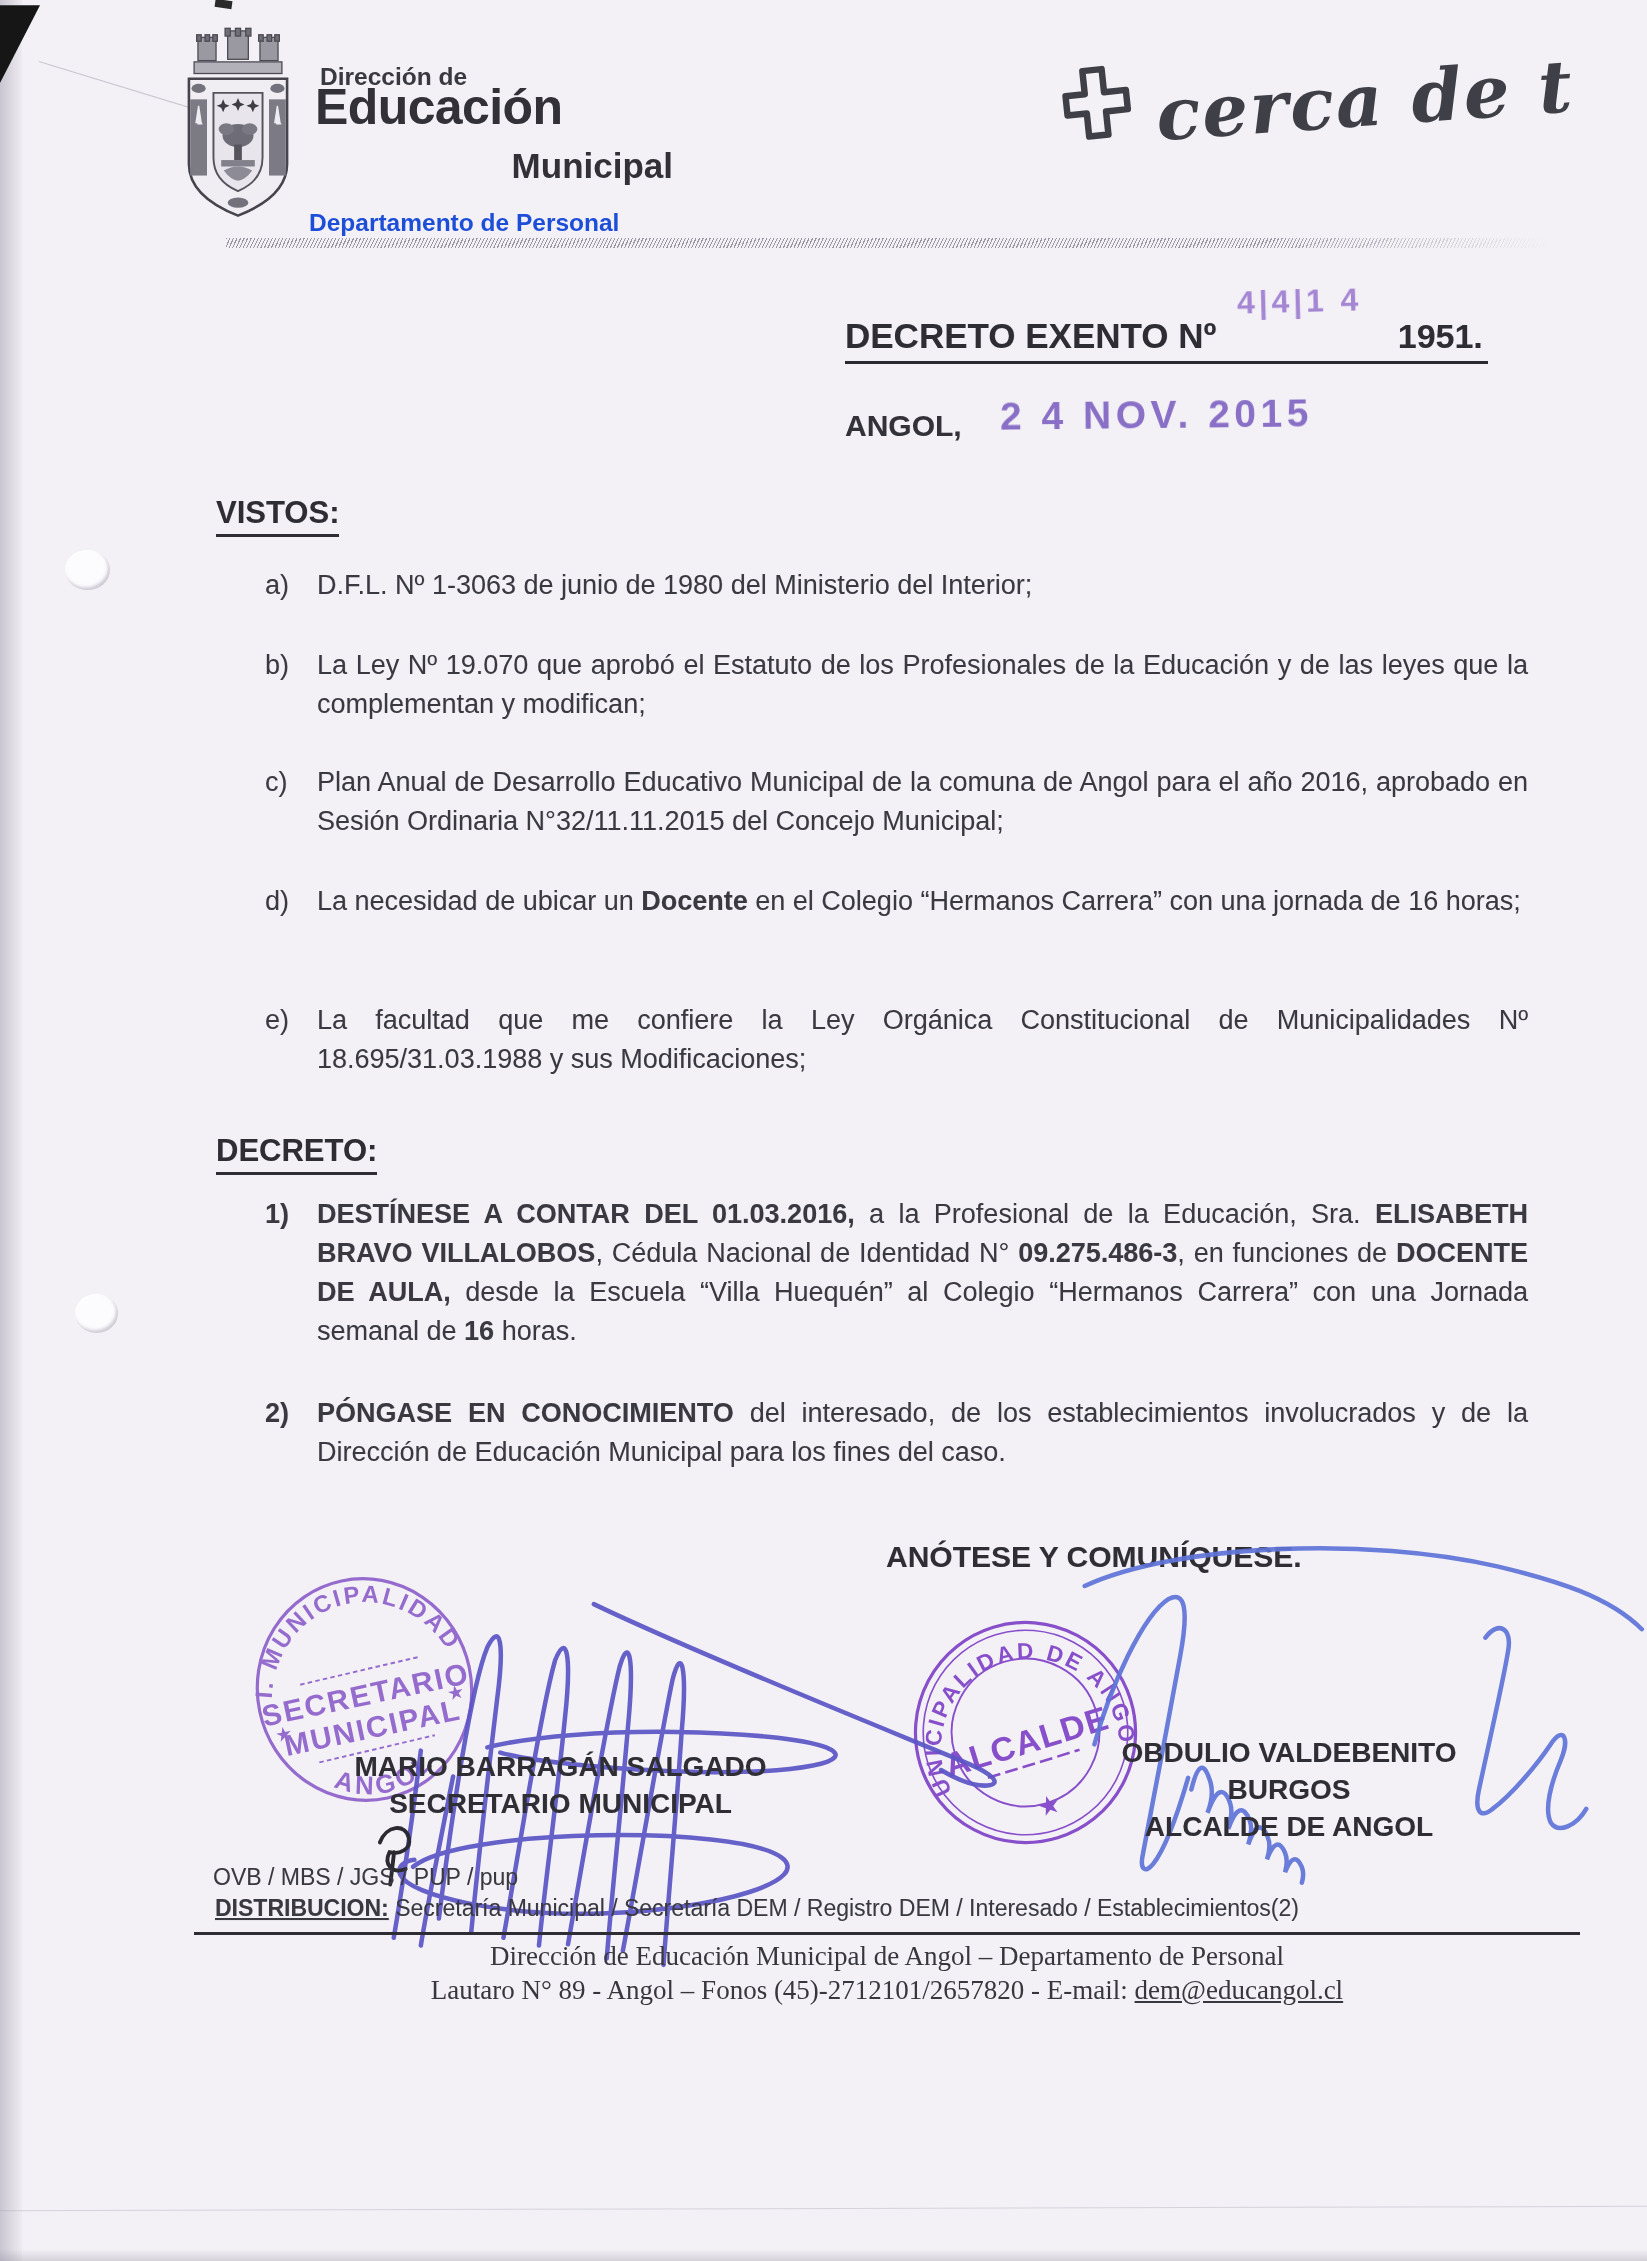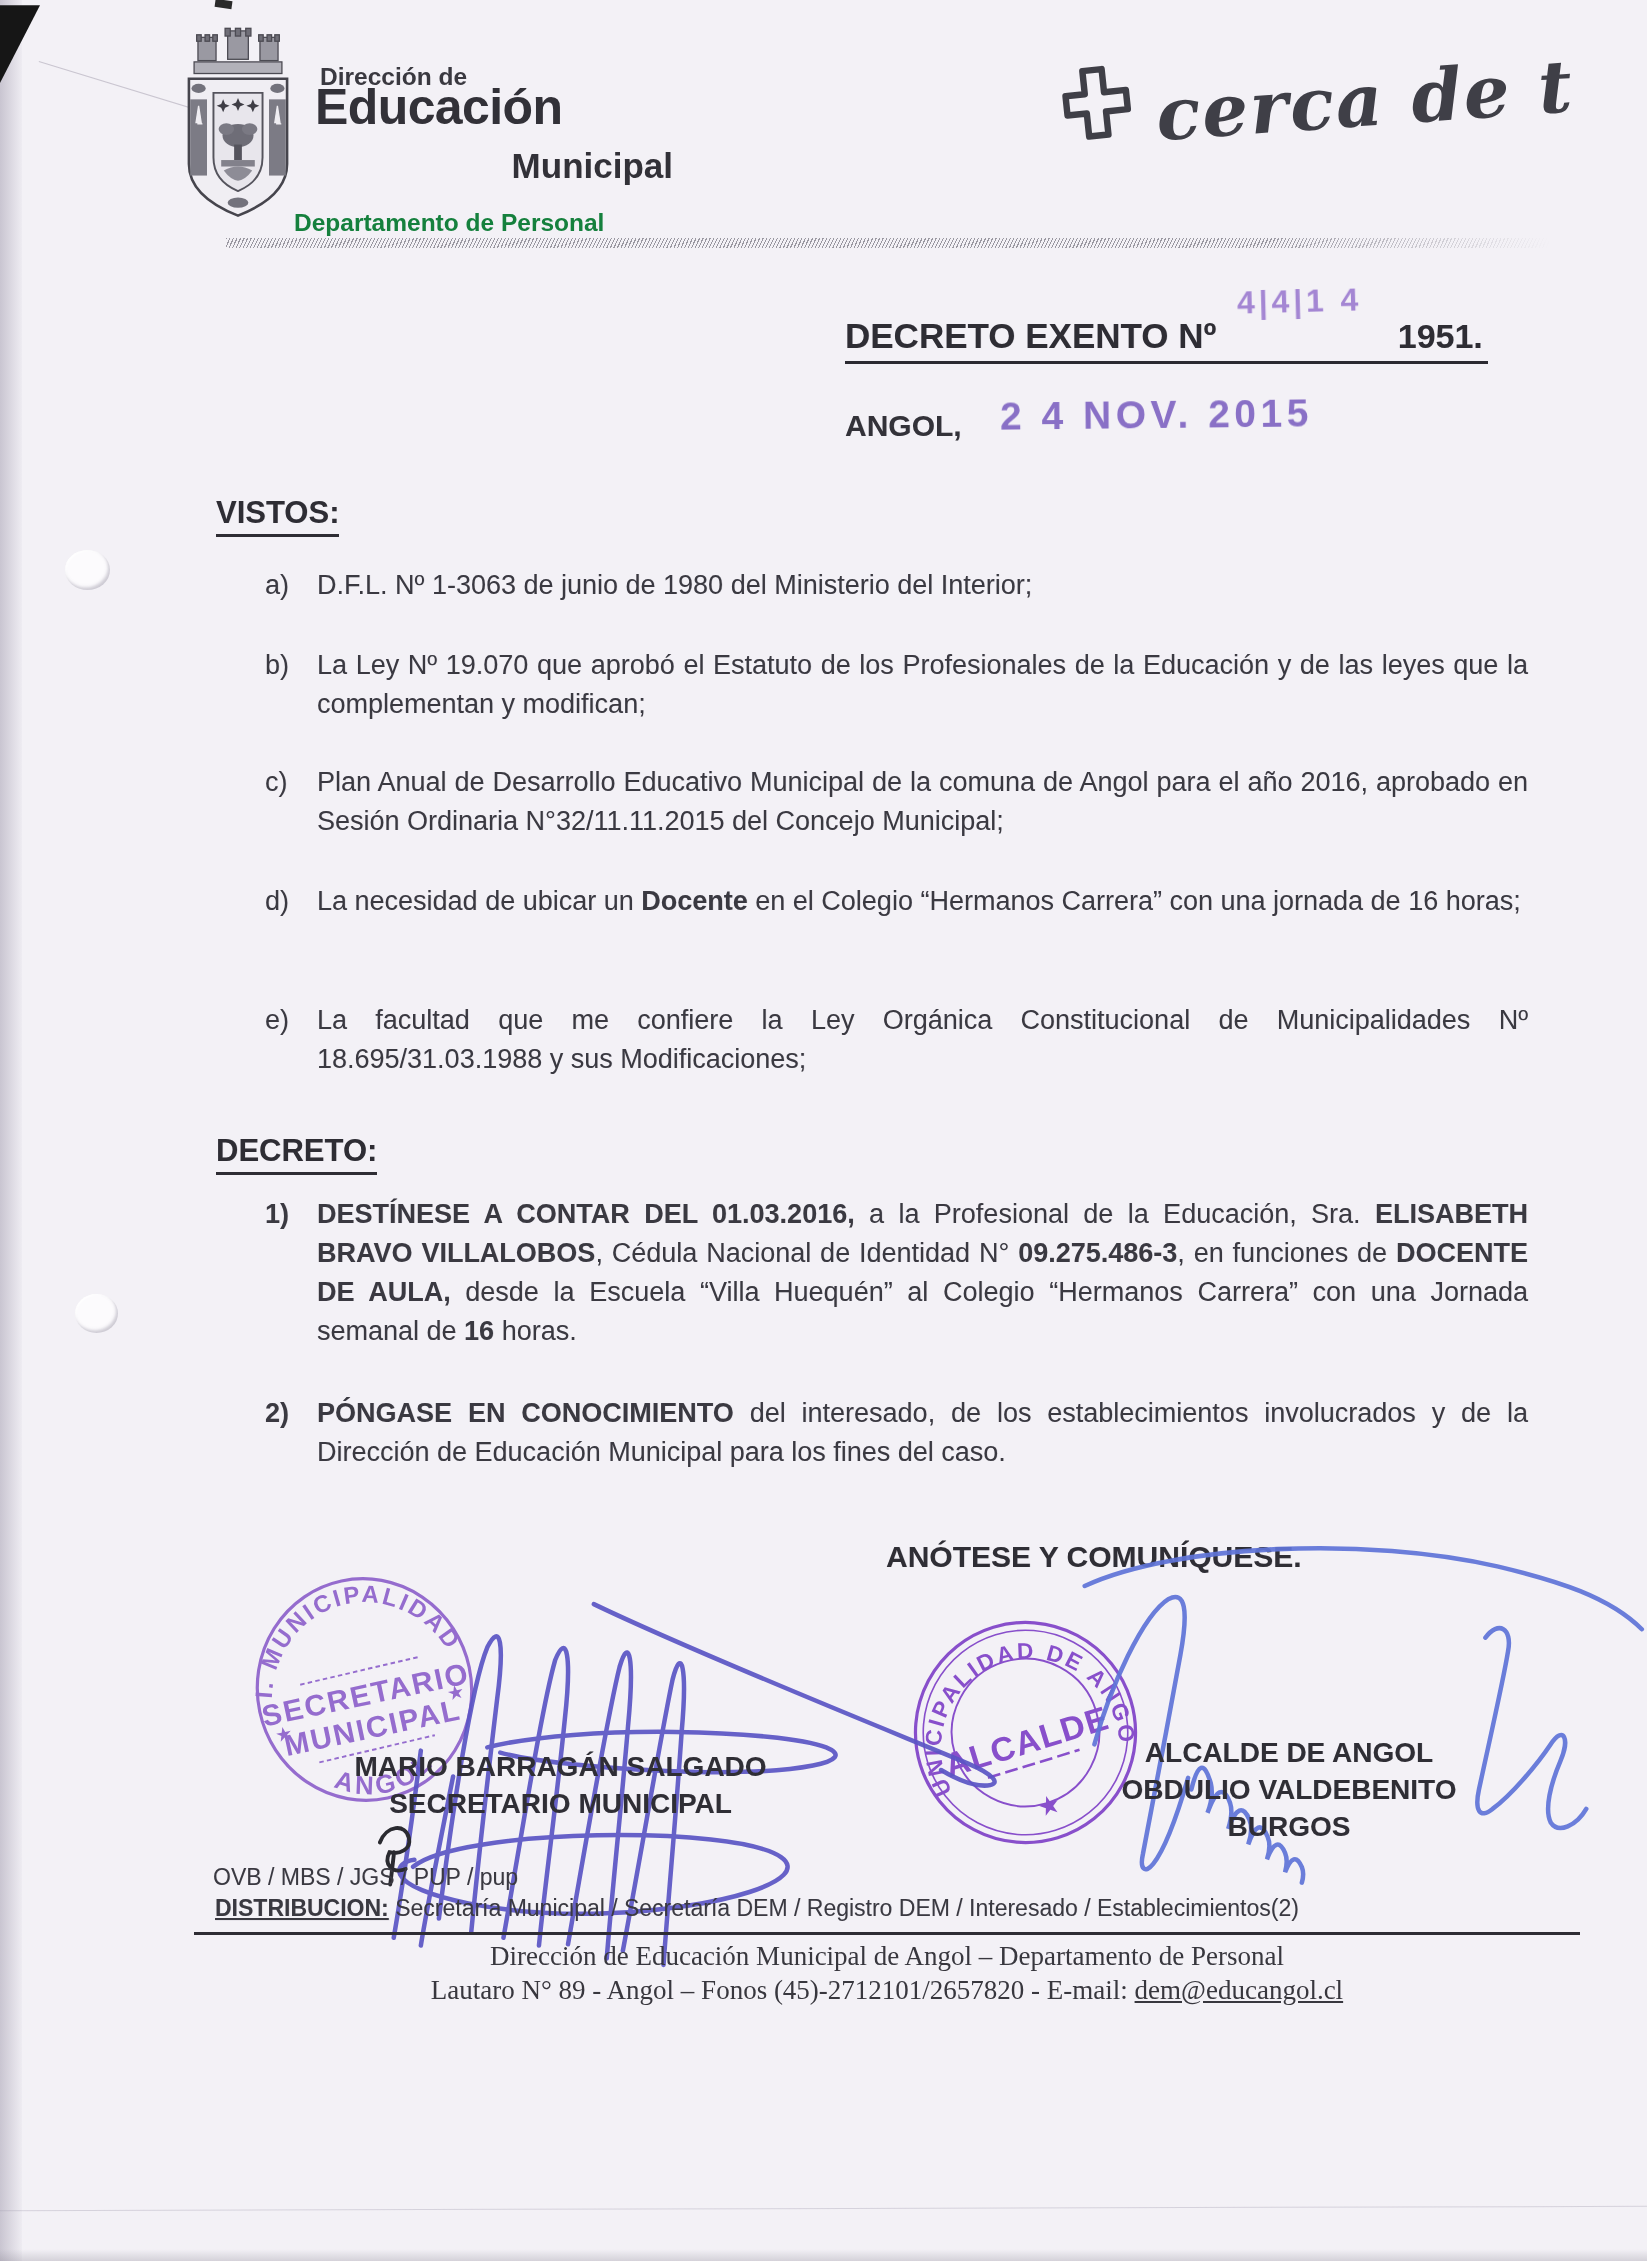--- a/index.html
+++ b/index.html
@@ -18,21 +18,21 @@
   .bottom-shade{left:0;bottom:0;width:1647px;height:11.6px;background:linear-gradient(to bottom,rgba(0,0,0,0),rgba(120,115,130,.25));}
   .hole{border-radius:50%;background:#fcfbfd;
     box-shadow:inset -1.9px -2.6px 3.2px rgba(118,112,134,.35), inset 1.3px 1.3px 1.9px rgba(255,255,255,.9);}
   .hole1{left:65px;top:550px;width:45px;height:40px;}
   .hole2{left:75px;top:1294px;width:43px;height:39px;}
 
   
   .hl1{left:320px;top:63px;font-size:24.5px;font-weight:bold;color:#3a3940;}
   .hl2{left:315px;top:78px;font-size:50px;font-weight:bold;letter-spacing:-0.6px;color:#323138;}
   .hl3{left:452px;top:146px;width:221px;text-align:right;font-size:35px;font-weight:bold;color:#323138;}
-  .hl4{left:294px;top:209px;font-size:24.5px;font-weight:bold;color:#15803d;}
+  .hl4{left:309px;top:209px;font-size:24.5px;font-weight:bold;color:#1d4ed8;}
   .hatch{left:226px;top:238px;width:1337px;height:9.7px;
     background:repeating-linear-gradient(115deg,rgba(95,93,105,.6) 0 1px,rgba(0,0,0,0) 1px 3.2px);
     -webkit-mask-image:linear-gradient(to right,#000 78%,transparent 99%);
     mask-image:linear-gradient(to right,#000 78%,transparent 99%);}
 
   
   .folio-stamp{left:1237px;top:283px;font-size:32px;font-weight:bold;color:#8a63c8;
     letter-spacing:3.9px;opacity:.75;transform:rotate(-1.5deg);filter:blur(0.3px);}
   .title-row{left:845px;top:316px;width:643px;display:flex;justify-content:space-between;
     align-items:flex-end;border-bottom:3.9px solid #2b2a31;padding-bottom:5px;}
@@ -245,22 +245,22 @@
       <path d="M 245,400 q 15,-62 30,-10 q 5,20 -5,46 q 20,-56 35,-15 q 5,15 -3,40 q 18,-50 33,-14 q 6,15 -2,38 q 16,-46 30,-12 q 6,14 -1,35 q 15,-40 28,-10 q 5,12 0,30 q 14,-36 26,-8 q 4,10 0,24"></path>
       <path d="M 700,165 C 720,138 742,150 735,186 C 728,230 705,330 690,400 C 683,432 691,446 711,430 C 741,408 781,360 801,330 C 821,300 831,321 816,356 C 801,391 791,431 801,451 C 813,469 841,456 856,430"></path>
     </g>
   </svg>
 
   <div class="abs name-block nb-left">
     <div class="name-line scanink">MARIO BARRAGÁN SALGADO</div>
     <div class="name-line scanink">SECRETARIO MUNICIPAL</div>
   </div>
   <div class="abs name-block nb-right">
+    <div class="name-line scanink">OBDULIO VALDEBENITO BURGOS</div>
     <div class="name-line scanink">ALCALDE DE ANGOL</div>
-    <div class="name-line scanink">OBDULIO VALDEBENITO BURGOS</div>
   </div>
 
   <svg class="abs" style="left:354px;top:1807px;" width="84" height="84" viewBox="0 0 130 130">
     <path d="M 40,55 C 50,28 80,25 85,48 C 89,66 70,74 55,70 C 45,90 60,104 80,96 M 62,70 C 60,88 58,106 56,120" fill="none" stroke="#2a2a30" stroke-width="6" stroke-linecap="round"></path>
   </svg>
 
   <div class="abs initials scanink">OVB / MBS / JGS / PUP / pup</div>
   <div class="abs distribution scanink">
     <span class="dist-label">DISTRIBUCION:</span><span> Secretaría Municipal / Secretaría DEM / Registro DEM / Interesado / Establecimientos(2)</span>
   </div>

